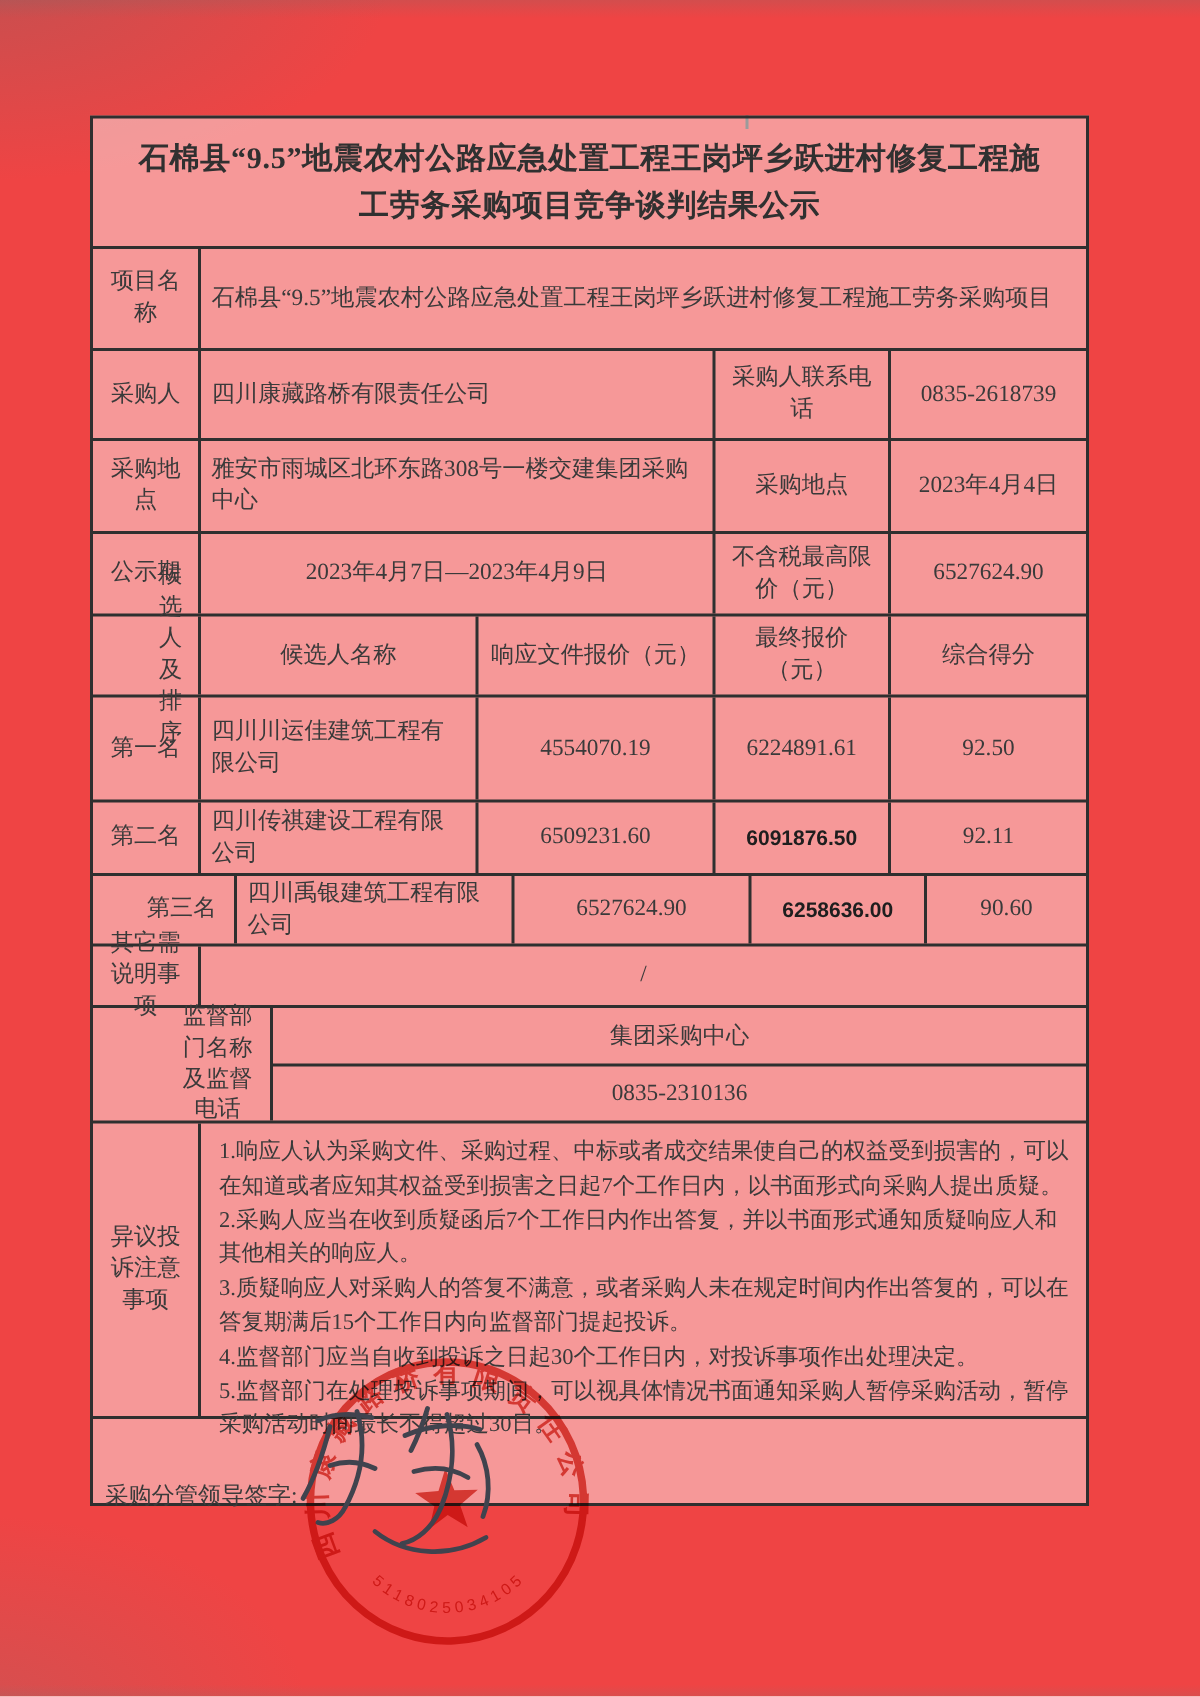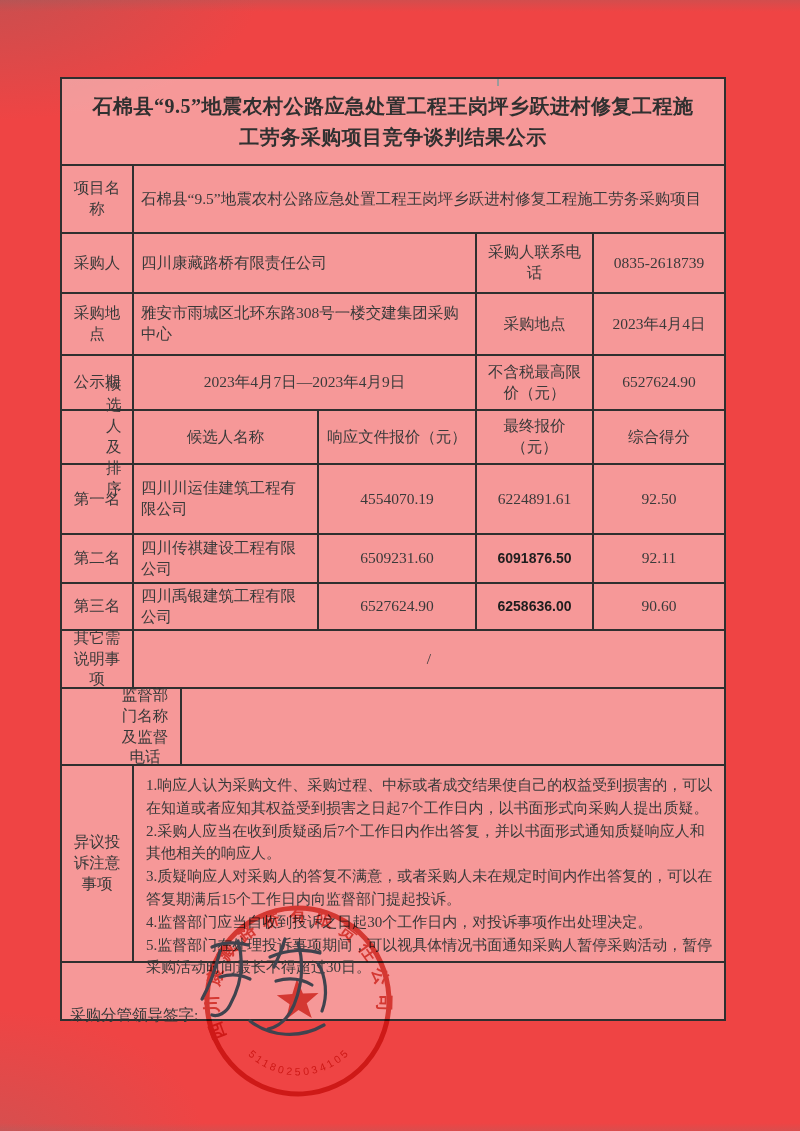--- a/index.html
+++ b/index.html
@@ -45,22 +45,22 @@
   .title-row{height:85px;}
   .title-cell{flex:1;font-size:20px;font-weight:bold;color:#303030;
     letter-spacing:.5px;line-height:1.55;padding:6px 28px;}
   .r-project{height:68px;}
   .r-purchaser{height:60px;}
   .r-location{height:62px;}
   .r-publicity{height:55px;}
   .r-chead{height:54px;}
   .r-cand1{height:70px;}
   .r-cand2{height:49px;}
-  .r-cand3{height:47px;}
-  .r-other{height:58px;}
+  .r-cand3{height:47px;padding-left:24px;}
+  .r-other{height:41px;}
   .r-supervision{height:77px;padding-left:48px;}
   .r-objection{height:197px;}
   .r-sign{height:58px;}
 
   .chead-rank{align-items:center;justify-content:flex-start;text-align:left;padding-left:44px;}
   .sup-stack{display:flex;flex-direction:column;flex:1;}
   .sup-sub{flex:1;display:flex;align-items:center;justify-content:center;font-size:15.5px;}
   .sup-sub + .sup-sub{border-top:2px solid #2f2f2f;}
 
   .objection-body{align-items:flex-start;padding:8px 10px 6px 12px;}
@@ -150,20 +150,22 @@
     </div>
 
     <div class="row r-other">
       <div class="cell w-label">其它需说明事项</div>
       <div class="cell w-rest">/</div>
     </div>
 
     <div class="row r-supervision">
       <div class="cell w-label">监督部门名称及监督电话</div>
       <div class="sup-stack" style="border-left:2px solid #2f2f2f;">
+        <div class="sup-sub">集团采购中心</div>
+        <div class="sup-sub">0835-2310136</div>
       </div>
     </div>
 
     <div class="row r-objection">
       <div class="cell w-label">异议投诉注意事项</div>
       <div class="cell w-rest objection-body">
         <div class="inner">
           <p>1.响应人认为采购文件、采购过程、中标或者成交结果使自己的权益受到损害的，可以在知道或者应知其权益受到损害之日起7个工作日内，以书面形式向采购人提出质疑。</p>
           <p>2.采购人应当在收到质疑函后7个工作日内作出答复，并以书面形式通知质疑响应人和其他相关的响应人。</p>
           <p>3.质疑响应人对采购人的答复不满意，或者采购人未在规定时间内作出答复的，可以在答复期满后15个工作日内向监督部门提起投诉。</p>

